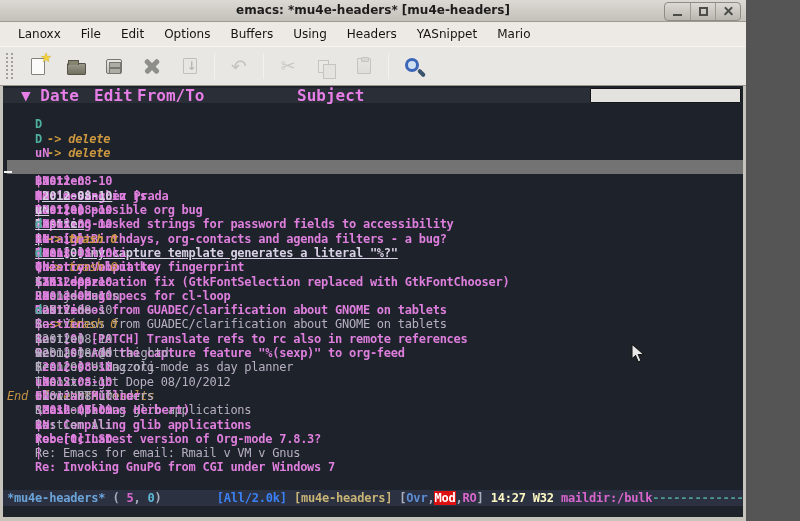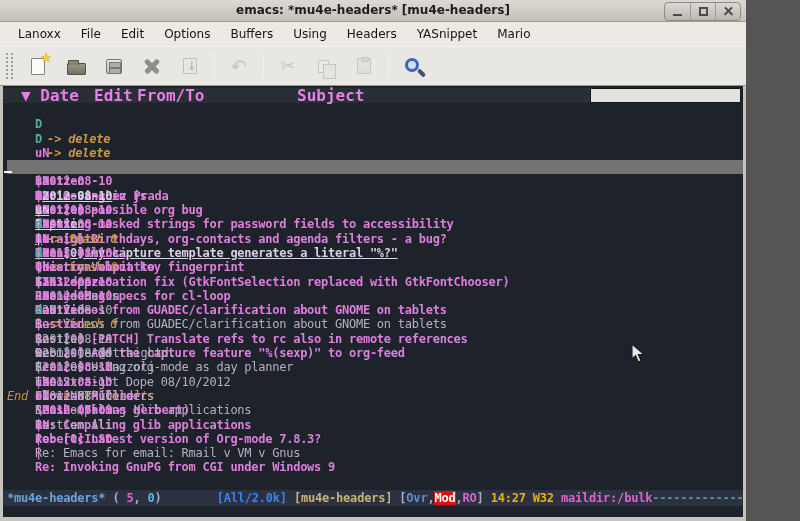--- a/index.html
+++ b/index.html
@@ -97,21 +97,21 @@
   .caret{position:absolute;left:-3px;bottom:1px;width:8px;height:2.5px;background:#f2f2f2;}
 
   .endtext{color:#c59245;font-style:italic;padding-left:4px;height:14.3px;line-height:14.3px;letter-spacing:-0.2px;}
 
   
   .modeline{position:absolute;left:0;right:0;bottom:13px;height:16px;background:#2c3142;
       font-weight:bold;font-size:12px;line-height:16px;padding-left:4px;white-space:pre;overflow:hidden;
       letter-spacing:-0.2px;}
   .ml-buffer-name{color:#6ba3d8;}
   .ml-plain{color:#a9adbd;}
-  .ml-plain-bright{color:#eab308;}
+  .ml-plain-bright{color:#fef9c3;}
   .ml-pink{color:#d966cc;}
   .ml-cyan{color:#5cb8d6;}
   .ml-periwinkle{color:#3b82f6;margin-left:48px;}
   .ml-khaki{color:#c8b474;}
   .ml-blue{color:#5c8fd6;text-align:right;}
   .ml-mod-red{color:#ffffff;background:#dd1111;}
   .ml-dashes{color:#4d9a90;}
 
   .echo{position:absolute;left:0;right:0;bottom:0;height:13px;background:#1e222a;}
 
@@ -351,21 +351,21 @@
     <span class="f from">Bastien Ali</span>
     <span class="f sep">|</span>
     <span class="f subject">Re: Emacs for email: Rmail v VM v Gnus</span>
   </div>
           <div class="row unread">
     <span class="f mark"></span>
     <span class="f date">2012-08-09</span>
     <span class="f flags">uN</span>
     <span class="f from">robertcInSD</span>
     <span class="f sep">|</span>
-    <span class="f subject">Re: Invoking GnuPG from CGI under Windows 9</span>
+    <span class="f subject">Re: Invoking GnuPG from CGI under Windows 7</span>
   </div>
         </div>
 
       <div class="endtext">End of search results</div>
 
       <div class="modeline"><span class="ml-buffer-name">*mu4e-headers*</span><span class="ml-plain"> ( </span><span class="ml-pink">5</span><span class="ml-plain">, </span><span class="ml-cyan">0</span><span class="ml-plain">) </span><span class="ml-periwinkle">[All/2.0k]</span><span class="ml-plain"> </span><span class="ml-khaki">[mu4e-headers]</span><span class="ml-plain"> [</span><span class="ml-blue">Ovr</span><span class="ml-plain">,</span><span class="ml-mod-red">Mod</span><span class="ml-plain">,</span><span class="ml-pink">RO</span><span class="ml-plain">] </span><span class="ml-plain-bright">14:27 W32 </span><span class="ml-pink">maildir:/bulk</span><span class="ml-dashes">--------------------------------------</span></div>
       <div class="echo"></div>
     </div>
   </div>
 

